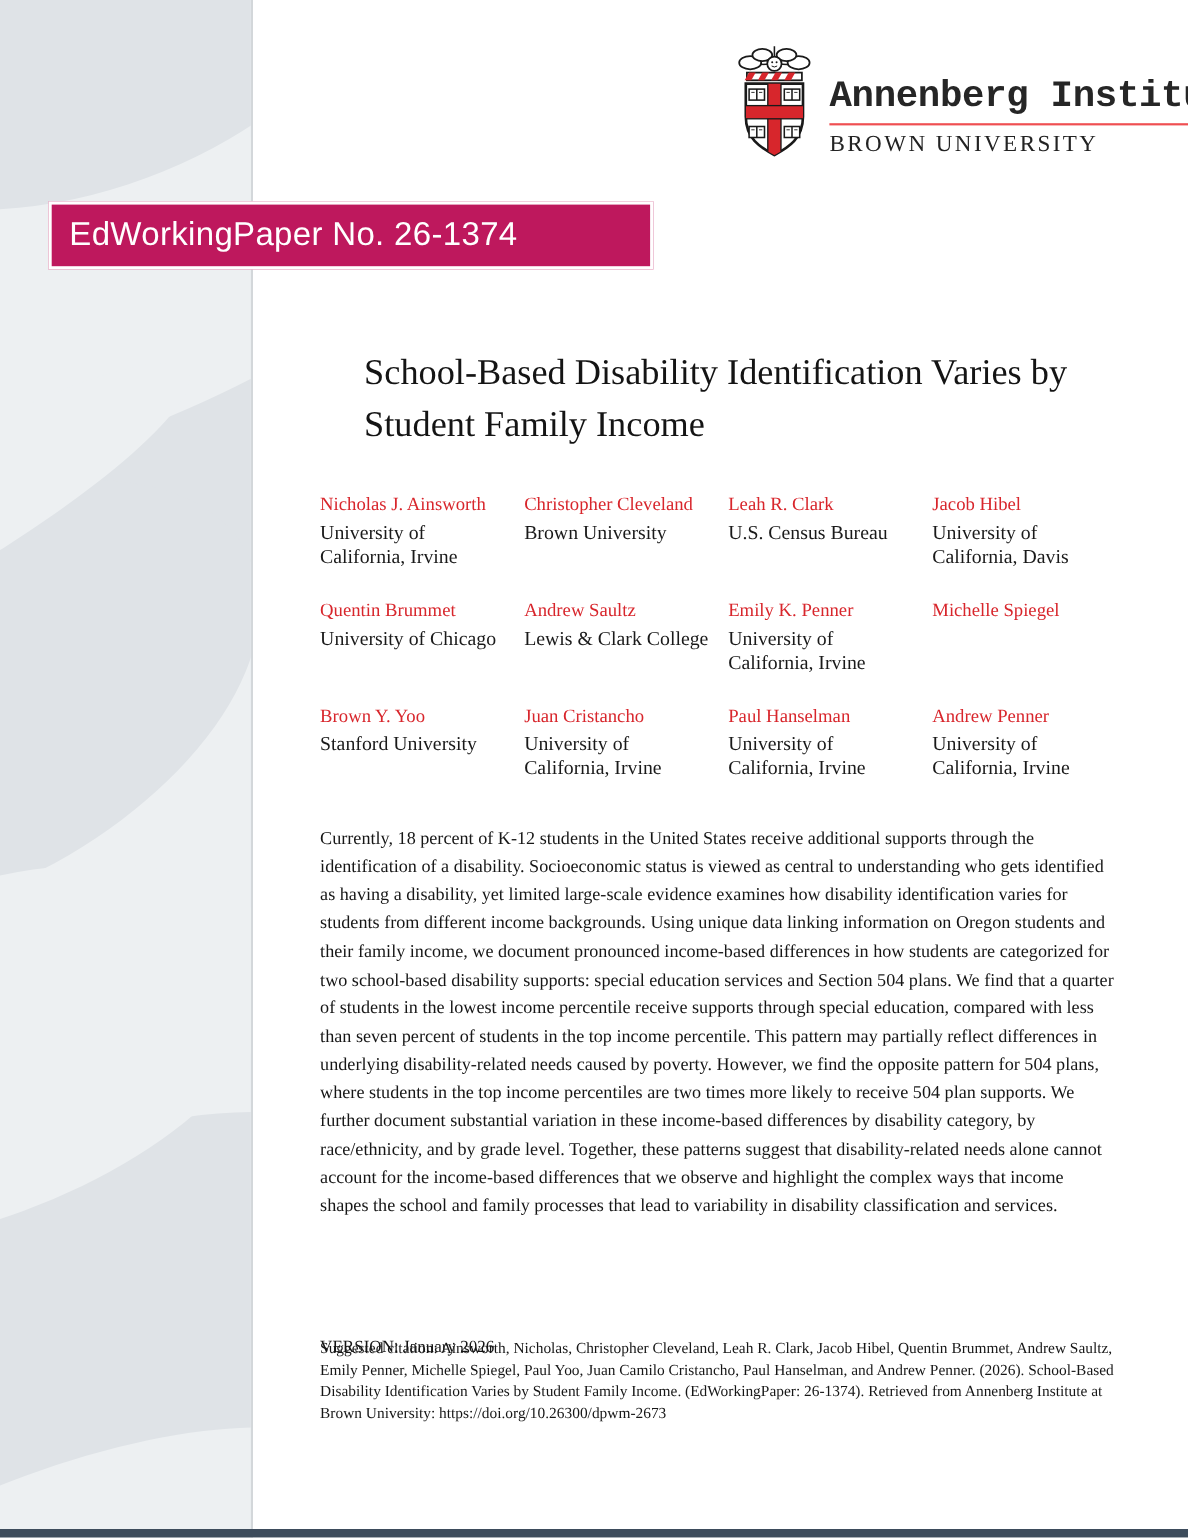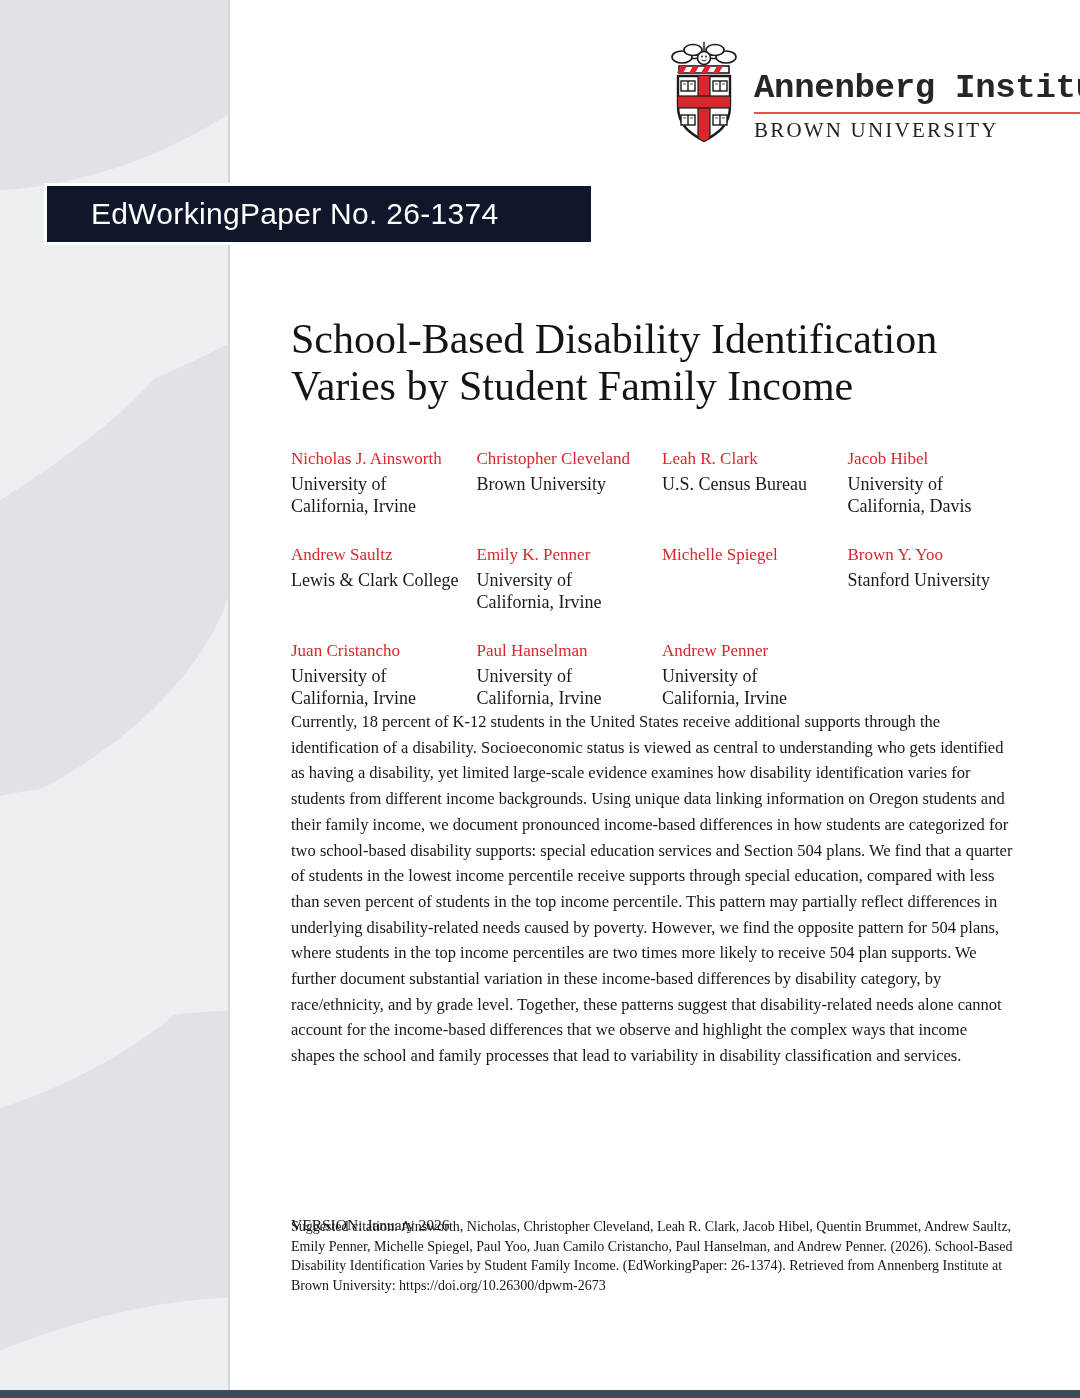--- a/index.html
+++ b/index.html
@@ -60,67 +60,69 @@
     font-size: 21px;
     letter-spacing: 2.2px;
     color: #232323;
     white-space: nowrap;
   }
   
   .banner {
     position: absolute;
     left: 44px; top: 183px;
     width: 550px; height: 62px;
-    background: #0f172a;
+    background: #be185d;
     border: 3px solid #ffffff;
     display: flex;
     align-items: center;
-    padding-left: 44px;
+    padding-left: 16px;
     z-index: 3;
   }
   .banner-label {
     font-family: "Liberation Sans", sans-serif;
     font-size: 30px;
     font-weight: 500;
     letter-spacing: 0.3px;
     color: #ffffff;
     white-space: nowrap;
   }
   
   .content {
     position: absolute;
     left: 291px; top: 316px;
     width: 724px;
     z-index: 2;
   }
   .paper-title {
-    font-size: 42px;
+    font-size: 33px;
     font-weight: 400;
     line-height: 47px;
     color: #141414;
+    margin-left: 40px;
   }
   .authors-grid {
     margin-top: 38px;
     display: grid;
     grid-template-columns: repeat(4, 1fr);
     column-gap: 18px;
     row-gap: 27px;
   }
   .author-name {
     font-size: 17px;
     color: #d8262c;
     margin-bottom: 5px;
     line-height: 21px;
   }
   .author-affiliation {
     font-size: 18px;
     color: #1a1a1a;
     line-height: 21.5px;
   }
   .abstract {
+    margin-top: 40px;
     font-size: 16.5px;
     line-height: 25.7px;
     color: #161616;
   }
   .version-line {
     position: absolute;
     left: 291px; top: 1216px;
     font-size: 15.5px;
     color: #161616;
     z-index: 2;
@@ -259,20 +261,24 @@
       </div>
       <div>
         <div class="author-name">Leah R. Clark</div>
         <div class="author-affiliation">U.S. Census Bureau</div>
       </div>
       <div>
         <div class="author-name">Jacob Hibel</div>
         <div class="author-affiliation">University of California, Davis</div>
       </div>
       <div>
+        <div class="author-name">Quentin Brummet</div>
+        <div class="author-affiliation">University of Chicago</div>
+      </div>
+      <div>
         <div class="author-name">Andrew Saultz</div>
         <div class="author-affiliation">Lewis &amp; Clark College</div>
       </div>
       <div>
         <div class="author-name">Emily K. Penner</div>
         <div class="author-affiliation">University of California, Irvine</div>
       </div>
       <div>
         <div class="author-name">Michelle Spiegel</div>
         <div class="author-affiliation"></div>

